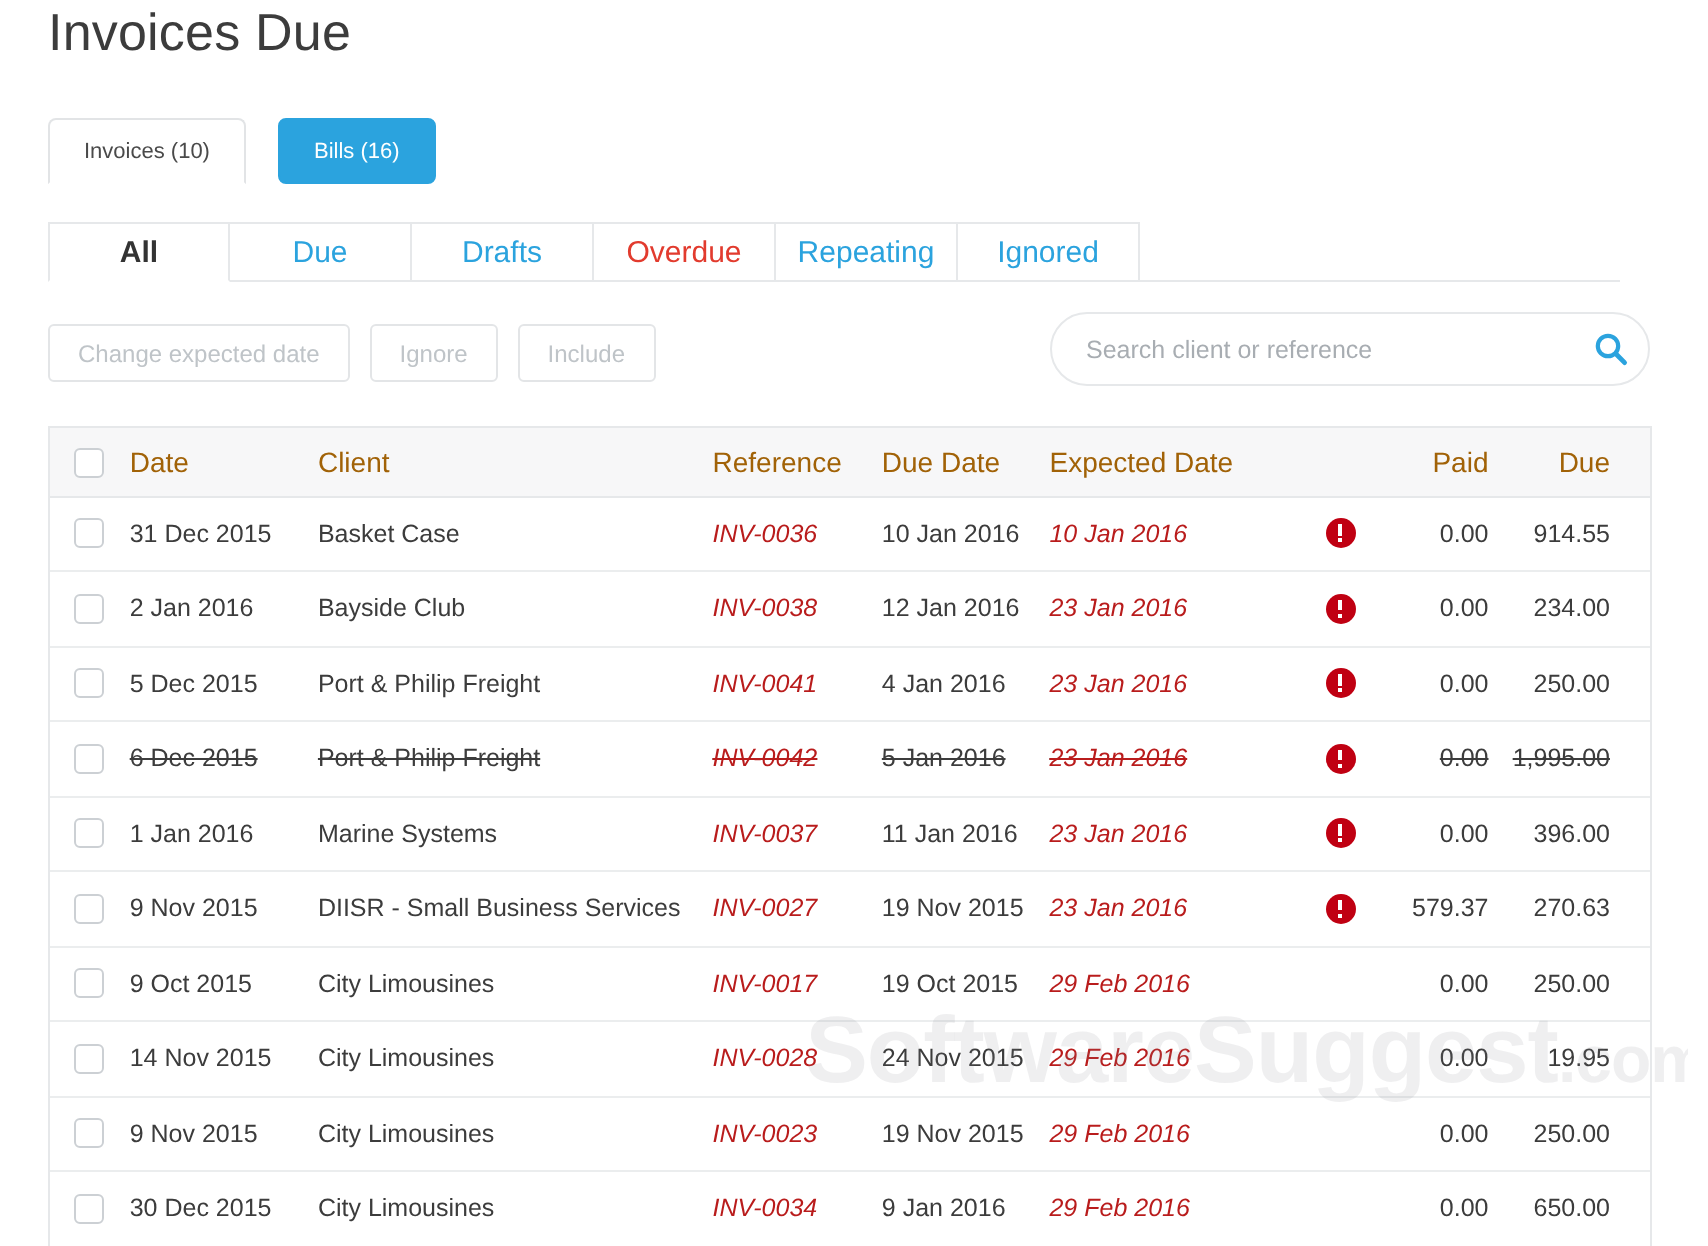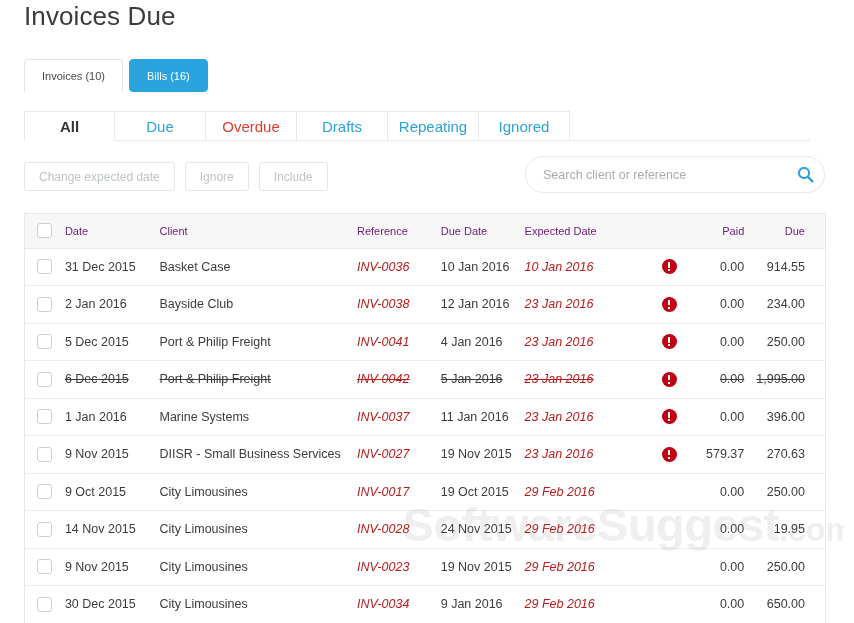--- a/index.html
+++ b/index.html
@@ -47,21 +47,21 @@
   .toptab.inactive {
     background: #ffffff;
     border: 1px solid #e2e4e6;
     border-bottom: 1px solid #ffffff;
     color: #4a4a4a;
   }
   .toptab.active {
     background: #2ba3de;
     border: 1px solid #2ba3de;
     color: #ffffff;
-    margin-left: 6px;
+    margin-left: 16px;
     border-radius: 4px;
     height: 33px;
   }
 
   
   .filterbar {
     position: absolute;
     left: 24px; top: 111px;
     width: 786px;
     height: 30px;
@@ -155,25 +155,25 @@
   }
   table.inv {
     width: 100%;
     border-collapse: collapse;
     font-size: 12.5px;
   }
   table.inv thead th {
     background: #f7f7f8;
     height: 34px;
     font-weight: 400;
-    color: #701a75;
+    color: #a16207;
     text-align: left;
     padding: 0 6px;
     border-bottom: 1px solid #e6e8ea;
-    font-size: 11px;
+    font-size: 14px;
     white-space: nowrap;
   }
   table.inv tbody td {
     height: 37.5px;
     padding: 0 6px;
     border-bottom: 1px solid #ebedee;
     color: #3c3c3c;
     white-space: nowrap;
     vertical-align: middle;
   }
@@ -259,25 +259,25 @@
     </div>
   </div>
 
   <div class="filterbar">
     <div class="ftab active">
       <span>All</span>
     </div>
     <div class="ftab">
       <span>Due</span>
     </div>
+    <div class="ftab">
+      <span>Drafts</span>
+    </div>
     <div class="ftab danger">
       <span>Overdue</span>
-    </div>
-    <div class="ftab">
-      <span>Drafts</span>
     </div>
     <div class="ftab">
       <span>Repeating</span>
     </div>
     <div class="ftab">
       <span>Ignored</span>
     </div>
     <div class="ftab spacer"></div>
   </div>
 

